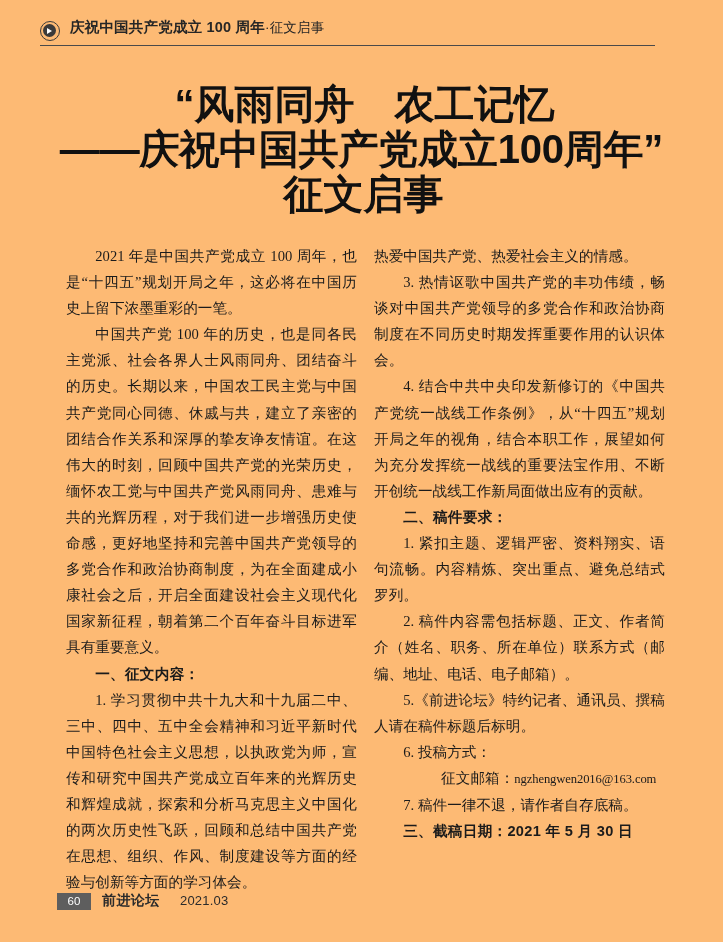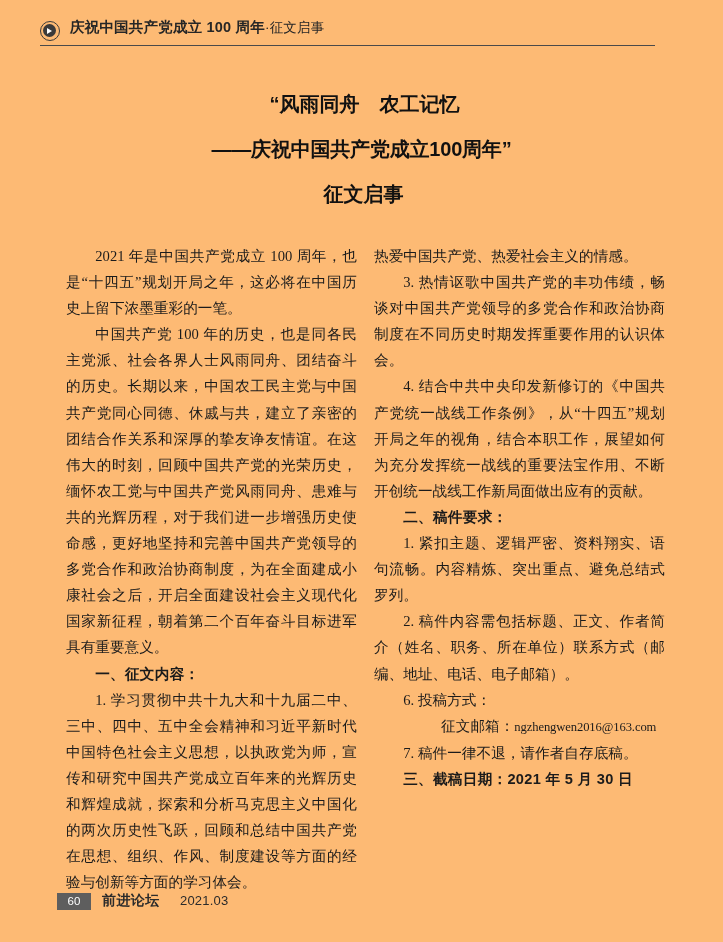--- a/index.html
+++ b/index.html
@@ -91,21 +91,21 @@
   .title-block {
     position: absolute;
     left: 40px;
     top: 82px;
     width: 643px;
     text-align: center;
   }
   .title-line {
     font-family: "Liberation Sans", "DejaVu Sans", sans-serif;
     font-weight: bold;
-    font-size: 20px;
+    font-size: 40px;
     line-height: 45px;
     color: #111111;
     letter-spacing: 0px;
     white-space: nowrap;
   }
   .title-line.l1 { padding-left: 6px; }
   .title-line.l2 { letter-spacing: -0.2px; }
   .title-line.l3 { padding-left: 4px; }
 
   
@@ -223,20 +223,21 @@
         <p class="para heading">一、征文内容：</p>
         <p class="para">1. 学习贯彻中共十九大和十九届二中、三中、四中、五中全会精神和习近平新时代中国特色社会主义思想，以执政党为师，宣传和研究中国共产党成立百年来的光辉历史和辉煌成就，探索和分析马克思主义中国化的两次历史性飞跃，回顾和总结中国共产党在思想、组织、作风、制度建设等方面的经验与创新等方面的学习体会。</p>
       </div>
     <div class="col col-right" id="col-right">
         <p class="para noindent">热爱中国共产党、热爱社会主义的情感。</p>
         <p class="para">3. 热情讴歌中国共产党的丰功伟绩，畅谈对中国共产党领导的多党合作和政治协商制度在不同历史时期发挥重要作用的认识体会。</p>
         <p class="para">4. 结合中共中央印发新修订的《中国共产党统一战线工作条例》，从“十四五”规划开局之年的视角，结合本职工作，展望如何为充分发挥统一战线的重要法宝作用、不断开创统一战线工作新局面做出应有的贡献。</p>
         <p class="para heading">二、稿件要求：</p>
         <p class="para">1. 紧扣主题、逻辑严密、资料翔实、语句流畅。内容精炼、突出重点、避免总结式罗列。</p>
         <p class="para">2. 稿件内容需包括标题、正文、作者简介（姓名、职务、所在单位）联系方式（邮编、地址、电话、电子邮箱）。</p>
+        <p class="para">5.《前进论坛》特约记者、通讯员、撰稿人请在稿件标题后标明。</p>
         <p class="para">6. 投稿方式：</p>
         <p class="para email"><span>征文邮箱：</span><span class="addr">ngzhengwen2016@163.com</span></p>
         <p class="para">7. 稿件一律不退，请作者自存底稿。</p>
         <p class="para heading">三、截稿日期：2021 年 5 月 30 日</p>
       </div>
   </div>
 
   <div class="footer">
     <div class="pagenum">60</div>
     <div class="journal">前进论坛</div>

